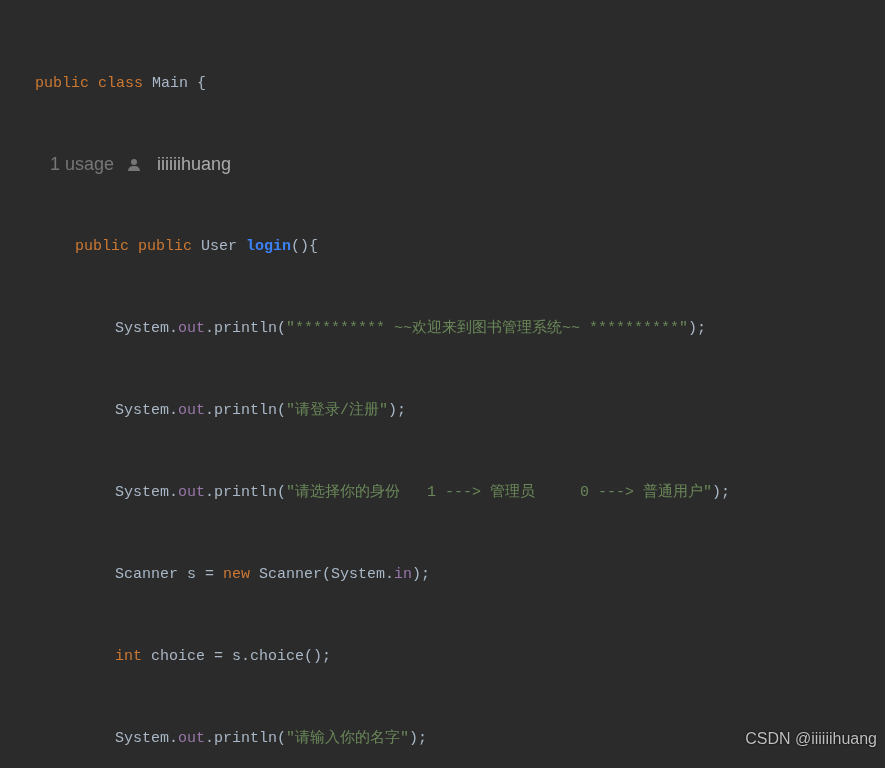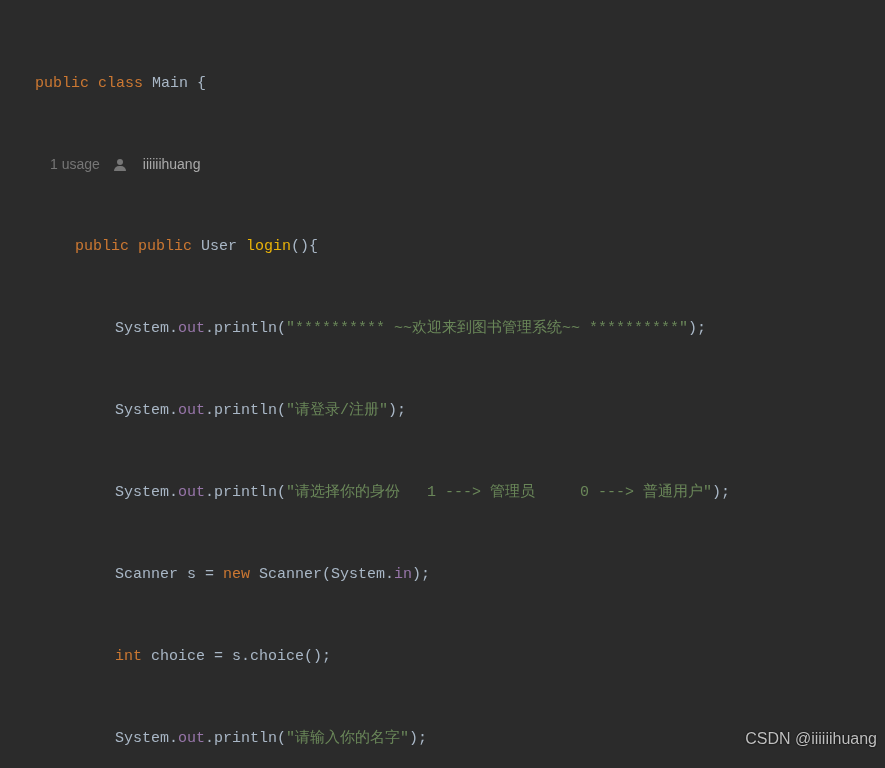--- a/index.html
+++ b/index.html
@@ -14,25 +14,25 @@
       position:relative;
     }
     .gutter { position:absolute; left:0; top:0; width:10px; height:100%; background:#2b2b2b; }
     .editor { position:relative; padding:15px 0 0 10px; line-height:27.3px; white-space:pre; }
     .line { height:27.3px;margin-left:25px; }
     .kw   { color:#cc7832; } 
     .it   { }
     .cls  { color:#a9b7c6; }
     .str  { color:#6a8759; } 
     .fld  { color:#9876aa; }
-    .mth  { color:#eab308; }
+    .mth  { color:#3b82f6;font-weight:bold; }
     .usage-line {
       color:#767676;
       font-family: -apple-system, BlinkMacSystemFont, 'Segoe UI', sans-serif;
-      font-size:14px;
+      font-size:18px;
       display:flex;
       align-items:center;
       gap:14px;
       height:27.3px;
     }
     .usage-line .author-icon {
       display:inline-block;
       width:12px; height:12px;
       position:relative;
     }

